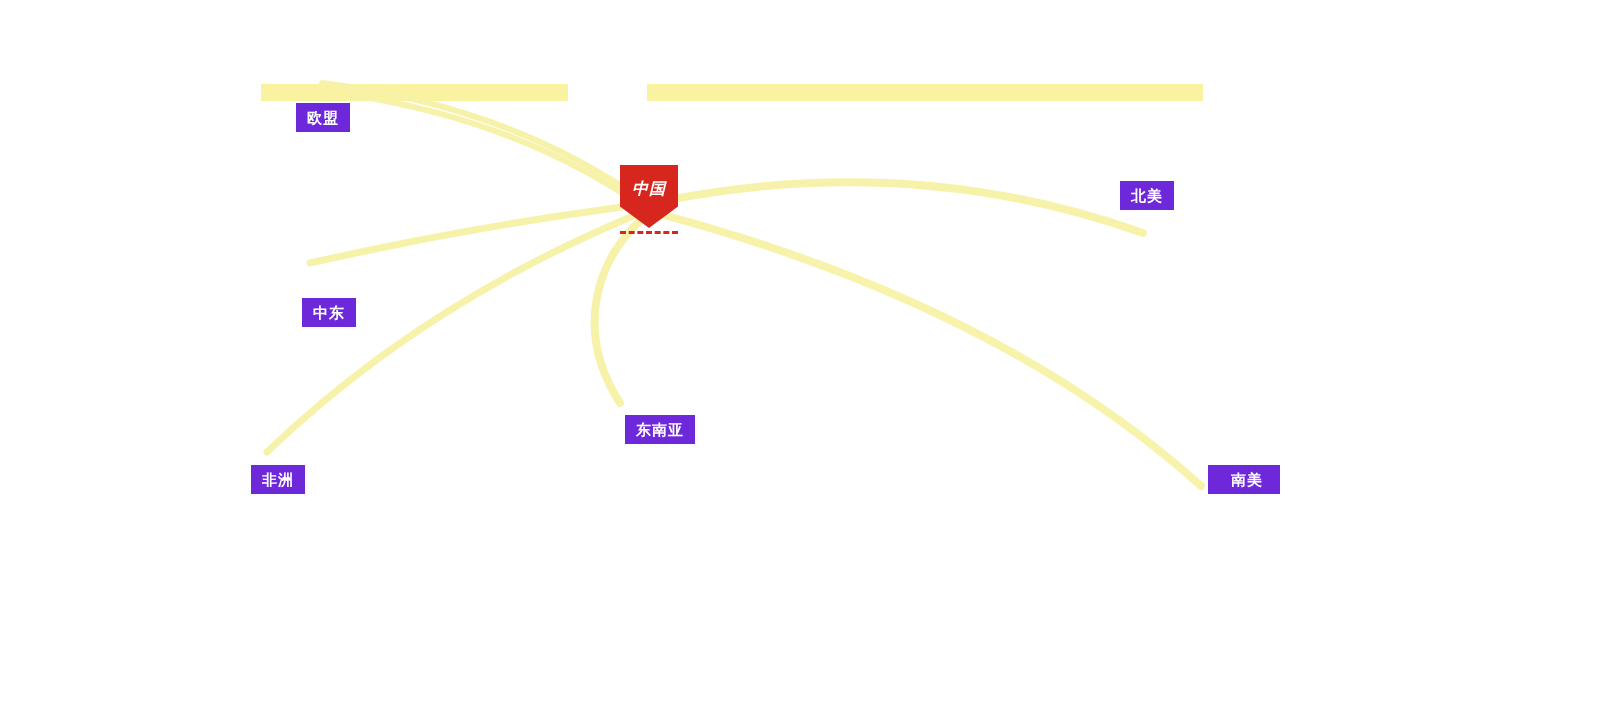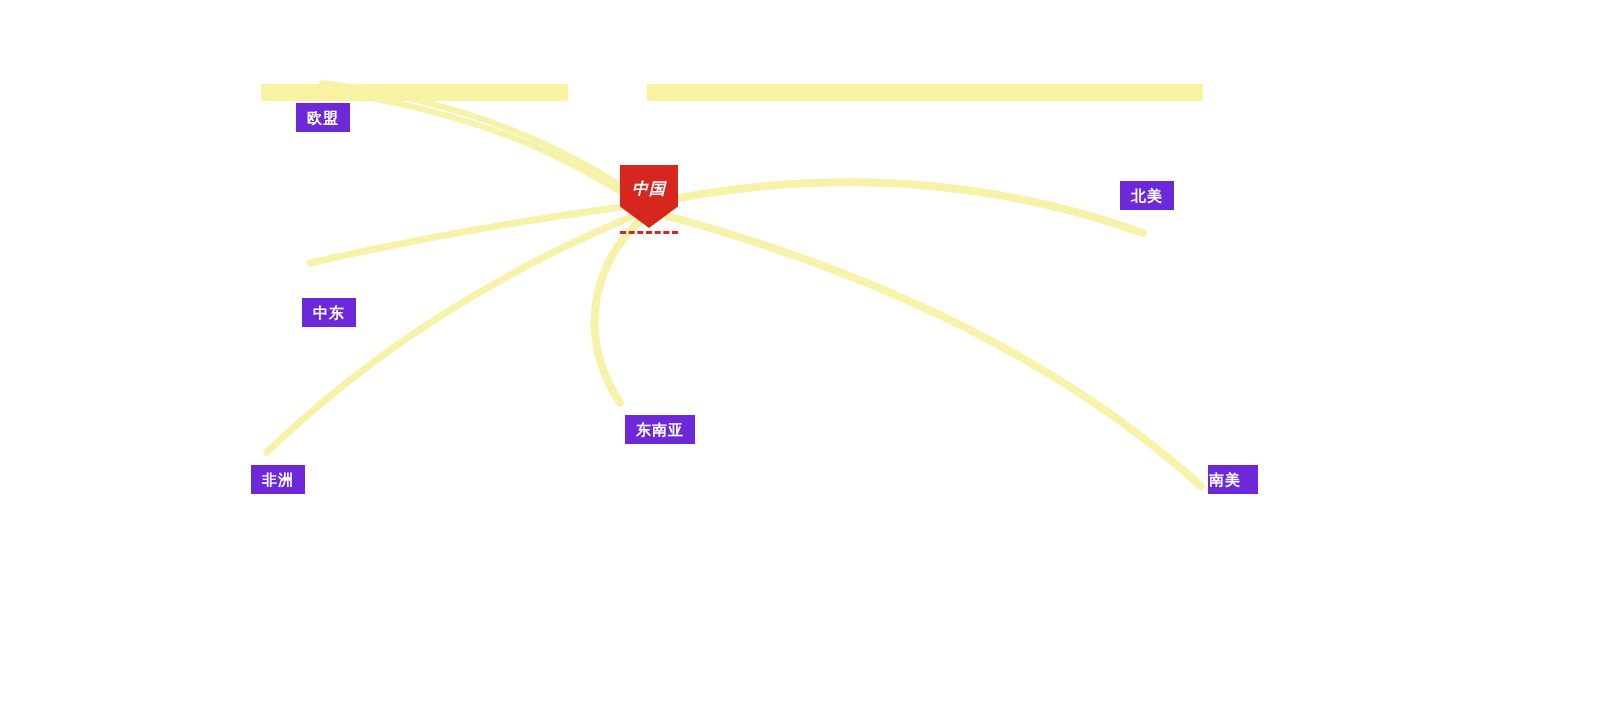--- a/index.html
+++ b/index.html
@@ -30,21 +30,21 @@
     line-height: 1;
     padding: 7px 11px 7px 11px;
     letter-spacing: 1px;
     white-space: nowrap;
   }
   .label-eu      { left: 296px;  top: 103px; }
   .label-me      { left: 302px;  top: 268px; margin-top: 30px; }
   .label-africa  { left: 251px;  top: 465px; }
   .label-sea     { left: 625px;  top: 383px; margin-top: 32px; }
   .label-na      { left: 1120px; top: 181px; }
-  .label-sa      { left: 1208px; top: 465px; padding-left: 1px; padding-right: 17px; }
+  .label-sa      { left: 1208px; top: 465px; padding-left: 23px; padding-right: 17px; }
   .china-marker {
     position: absolute;
     left: 620px; top: 165px;
     width: 58px; height: 63px;
     background: #d7261d;
     clip-path: polygon(0 0, 100% 0, 100% 66%, 50% 100%, 0 66%);
     z-index: 3;
     color: #ffffff;
     font-size: 16px;
     font-weight: bold;

